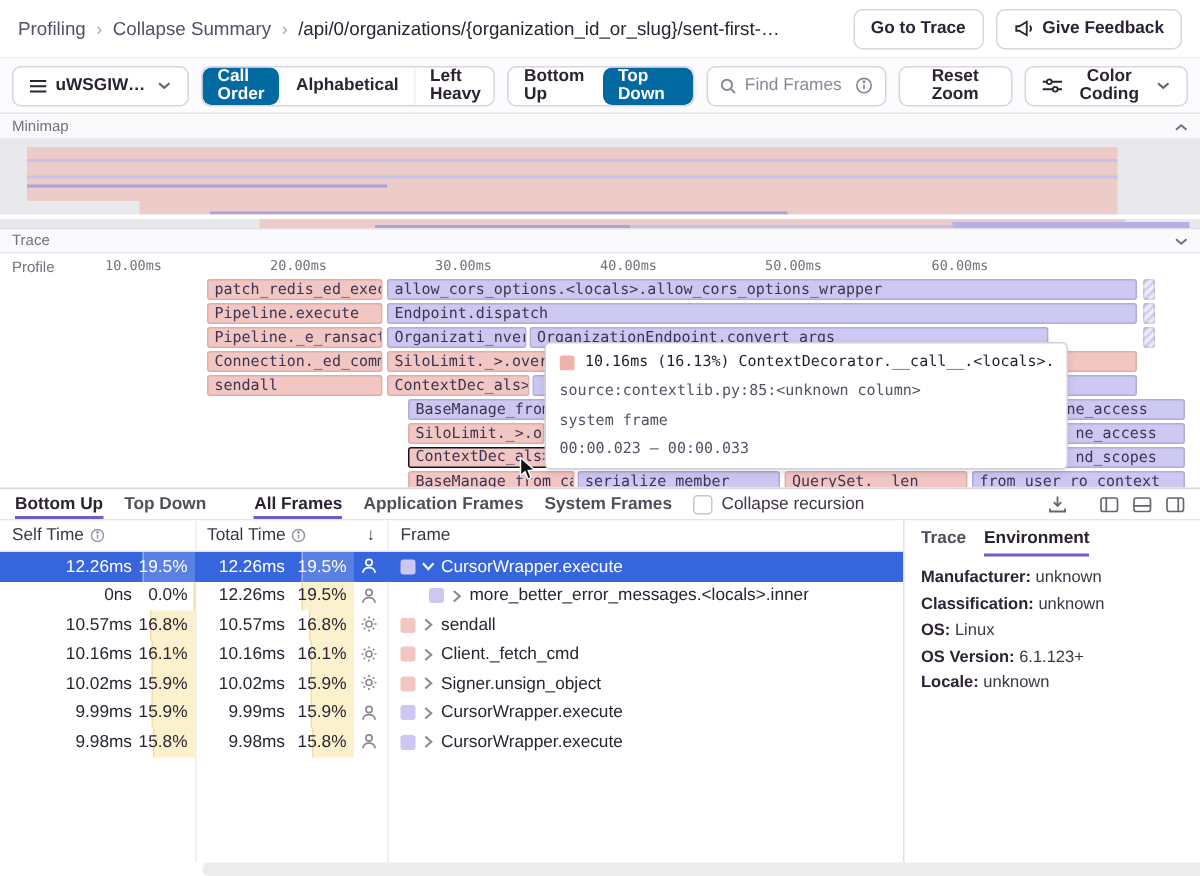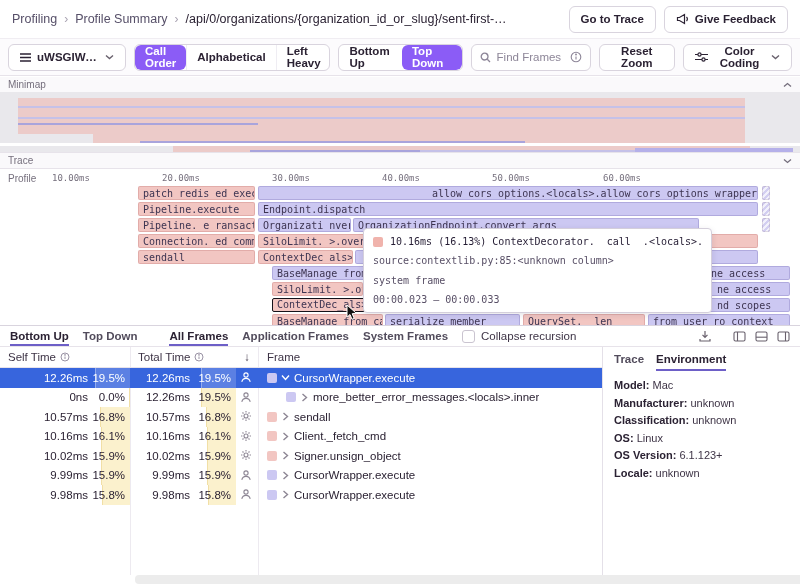--- a/index.html
+++ b/index.html
@@ -15,35 +15,35 @@
   #breadcrumb .crumb-sep{color:#a8a2b1;font-size:12px}
   .actions{display:flex;gap:8px}
   .btn{height:27px;padding:0 11px;border:1px solid #d9d4de;border-radius:6px;background:#fff;font-size:11.5px;font-weight:700;color:#2b2233;display:inline-flex;align-items:center;gap:6px;font-family:"Liberation Sans",sans-serif;cursor:pointer}
   .btn svg{flex:0 0 auto}
 
   
   #toolbar{left:0;top:38px;width:800px;height:38px;display:flex;align-items:center;gap:8px;padding:0 8px;background:#fcfbfd;border-top:1px solid #f0edf2;border-bottom:1px solid #e7e3ea}
   .seg{display:inline-flex;align-items:stretch;border:1px solid #d9d4de;border-radius:6px;background:#fff;height:27px;overflow:hidden}
   .seg .item{padding:0 10px;display:flex;align-items:center;font-size:11.5px;font-weight:700;color:#2b2233;cursor:pointer;border-left:1px solid #efedf3}
   .seg .item:first-child{border-left:none}
-  .seg .item.active{background:#8b5cf6;color:#fff;border-radius:6px;border-left:none}
+  .seg .item.active{background:#0369a1;color:#fff;border-radius:6px;border-left:none}
   #thread-select{gap:6px;font-weight:700;max-width:118px}
   #search-box{flex:1;height:27px;border:1px solid #d9d4de;border-radius:6px;background:#fff;display:flex;align-items:center;gap:6px;padding:0 8px;min-width:120px}
   #search-box .ph{color:#8d8698;font-size:11.5px;flex:1}
   .icon-gray{color:#69616d}
   
   #minimap-header{left:0;top:77px;width:800px;height:15px;background:#faf9fb;display:flex;align-items:center;justify-content:space-between;padding:0 8px;font-size:10px;color:#756f7d}
   #minimap-canvas{left:0;top:92px;width:800px;height:60px;background:#e9e8ec;overflow:hidden}
   .mmb{position:absolute}
 
   
   #trace-header{left:0;top:152px;width:800px;height:17px;background:#faf9fb;border-top:1px solid #e7e3ea;border-bottom:1px solid #e7e3ea;display:flex;align-items:center;justify-content:space-between;padding:0 8px;font-size:10px;color:#756f7d}
   #axis{left:0;top:169px;width:800px;height:17px;background:#fff;font:9px "DejaVu Sans Mono",monospace;color:#756f7d}
   #axis .profile-label{position:absolute;left:8px;top:4px;font-family:"Liberation Sans",sans-serif;font-size:10px}
-  #axis .tick{position:absolute;top:4px;width:56px;}
+  #axis .tick{position:absolute;top:4px;width:56px;text-align:right}
   #gridlines{left:0;top:169px;width:800px;height:156px;pointer-events:none}
   #gridlines i{position:absolute;top:0;bottom:0;width:1px;background:#f1eef5}
   #flame{left:0;top:186px;width:800px;height:139px;background:#fff;overflow:hidden}
   .frame{position:absolute;height:14px;font:10px "DejaVu Sans Mono",monospace;line-height:13px;white-space:nowrap;overflow:hidden;border-radius:2px;border:1px solid rgba(90,60,80,.14);color:#3d3451;padding:0 0 0 4px;cursor:pointer}
   .frame.lavender{background:#ccc8f2;border-color:rgba(76,66,150,.22)}
   .frame.pink{background:#f2c6c2;border-color:rgba(170,80,80,.22)}
   .frame.stripe{background:repeating-linear-gradient(135deg,#d3cff1 0 2px,#f2f1fb 2px 4px)}
   .frame.sel{border:1.5px solid #15121a;line-height:12px}
   .frame .t2{position:absolute;top:0}
 
@@ -96,21 +96,21 @@
   #bottom-scroll{left:135px;top:575px;width:665px;height:9px;background:#ececec;border-radius:4px 0 0 4px}
   svg{display:block}
 </style>
 </head>
 <body>
 
 <div id="topbar" class="abs">
   <div id="breadcrumb">
       <span class="crumb">Profiling</span>
       <span class="crumb-sep">›</span>
-      <span class="crumb">Profile Summary</span>
+      <span class="crumb">Collapse Summary</span>
       <span class="crumb-sep">›</span>
       <span class="crumb current">/api/0/organizations/{organization_id_or_slug}/sent-first-…</span>
     </div>
   <div class="actions">
     <button class="btn">
       <span>Go to Trace</span>
     </button>
     <button class="btn">
       <span>
           <svg width="13" height="12" viewBox="0 0 13 12" fill="none" stroke="#2b2233" stroke-width="1.2">
@@ -225,21 +225,21 @@
   <span class="profile-label">Profile</span>
 <span class="tick" style="left: 52px;">10.00ms</span>
     <span class="tick" style="left: 162px;">20.00ms</span>
     <span class="tick" style="left: 272px;">30.00ms</span>
     <span class="tick" style="left: 382px;">40.00ms</span>
     <span class="tick" style="left: 492px;">50.00ms</span>
     <span class="tick" style="left: 603px;">60.00ms</span>
   </div>
 <div id="flame" class="abs">
     <div class="frame pink" style="left: 138px; top: 0px; width: 117px;"><span>patch_redis_ed_execute</span></div>
-    <div class="frame lavender" style="left: 258px; top: 0px; width: 500px; text-align: right;"><span>allow_cors_options.&lt;locals&gt;.allow_cors_options_wrapper</span></div>
+    <div class="frame lavender" style="left: 258px; top: 0px; width: 500px;"><span>allow_cors_options.&lt;locals&gt;.allow_cors_options_wrapper</span></div>
     <div class="frame stripe" style="left: 762px; top: 0px; width: 8px;"><span></span></div>
     <div class="frame pink" style="left: 138px; top: 16px; width: 117px;"><span>Pipeline.execute</span></div>
     <div class="frame lavender" style="left: 258px; top: 16px; width: 500px;"><span>Endpoint.dispatch</span></div>
     <div class="frame stripe" style="left: 762px; top: 16px; width: 8px;"><span></span></div>
     <div class="frame pink" style="left: 138px; top: 32px; width: 117px;"><span>Pipeline._e_ransaction</span></div>
     <div class="frame lavender" style="left: 258px; top: 32px; width: 93px;"><span>Organizati_nvert_args</span></div>
     <div class="frame lavender" style="left: 353px; top: 32px; width: 346px;"><span>OrganizationEndpoint.convert_args</span></div>
     <div class="frame stripe" style="left: 762px; top: 32px; width: 8px;"><span></span></div>
     <div class="frame pink" style="left: 138px; top: 48px; width: 117px;"><span>Connection._ed_command</span></div>
     <div class="frame pink" style="left: 258px; top: 48px; width: 500px;"><span>SiloLimit._&gt;.over</span></div>
@@ -563,21 +563,20 @@
       </div>
     </div>
 </div>
 
 <div id="sidepanel" class="abs">
   <div id="side-tabs">
       <span class="tab">Trace</span>
       <span class="tab active">Environment</span>
     </div>
   <div id="env-fields">
-      <div class="fld"><b>Model:</b> <span>Mac</span></div>
       <div class="fld"><b>Manufacturer:</b> <span>unknown</span></div>
       <div class="fld"><b>Classification:</b> <span>unknown</span></div>
       <div class="fld"><b>OS:</b> <span>Linux</span></div>
       <div class="fld"><b>OS Version:</b> <span>6.1.123+</span></div>
       <div class="fld"><b>Locale:</b> <span>unknown</span></div>
     </div>
 </div>
 
 <div id="bottom-scroll" class="abs"></div>
 

